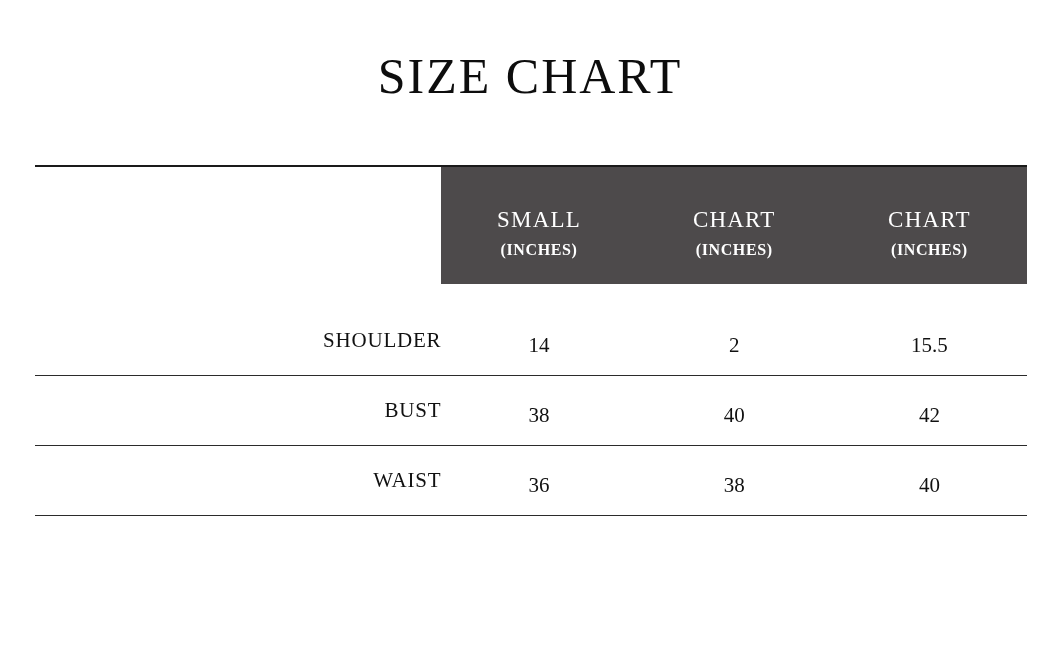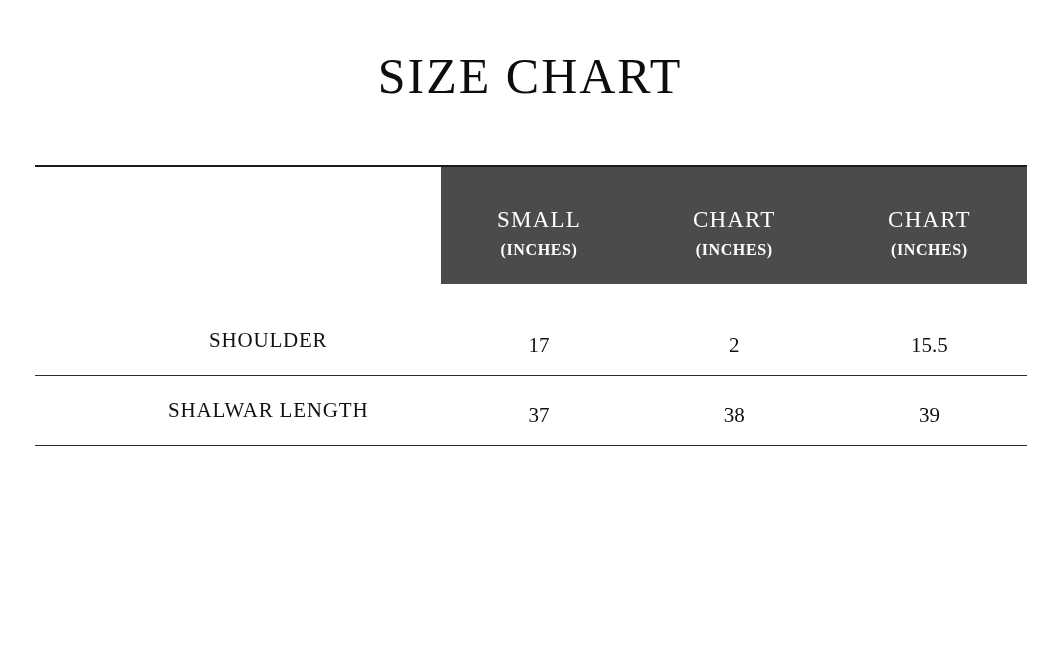--- a/index.html
+++ b/index.html
@@ -79,21 +79,21 @@
   
   tbody tr td {
     border-bottom: 1px solid #2b2b2b;
     height: 59px;
     padding: 0;
   }
   tbody tr:first-child td {
     border-top: none;
   }
   td.row-label {
-    text-align: center;
+    text-align: right;
     padding-left: 60px;
     font-size: 21px;
     letter-spacing: 0.8px;
     color: #111111;
     vertical-align: middle;
   }
   td.row-value {
     text-align: center;
     font-size: 21px;
     color: #111111;
@@ -140,31 +140,37 @@
       <tbody>
         <tr class="top-gap">
           <td></td>
           <td></td>
           <td></td>
           <td></td>
         </tr>
 
         <tr>
           <td class="row-label">SHOULDER</td>
-          <td class="row-value">17</td>
+          <td class="row-value">14</td>
           <td class="row-value">2</td>
           <td class="row-value">15.5</td>
         </tr>
 
+        <tr>
+          <td class="row-label">BUST</td>
+          <td class="row-value">38</td>
+          <td class="row-value">40</td>
+          <td class="row-value">42</td>
+        </tr>
+
+        <tr>
+          <td class="row-label">WAIST</td>
+          <td class="row-value">36</td>
+          <td class="row-value">38</td>
+          <td class="row-value">40</td>
+        </tr>
 
 
-
-        <tr>
-          <td class="row-label">SHALWAR LENGTH</td>
-          <td class="row-value">37</td>
-          <td class="row-value">38</td>
-          <td class="row-value">39</td>
-        </tr>
       </tbody>
     </table>
   </div>
 
 </div>
 
 </body></html>

